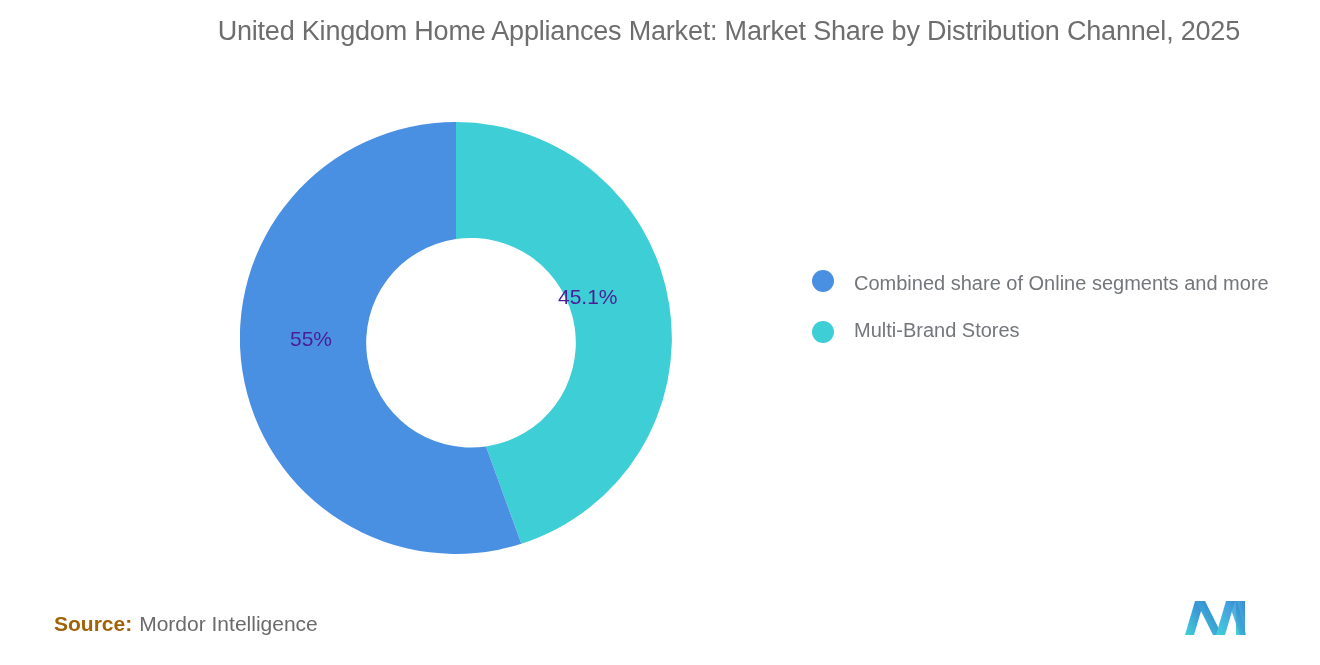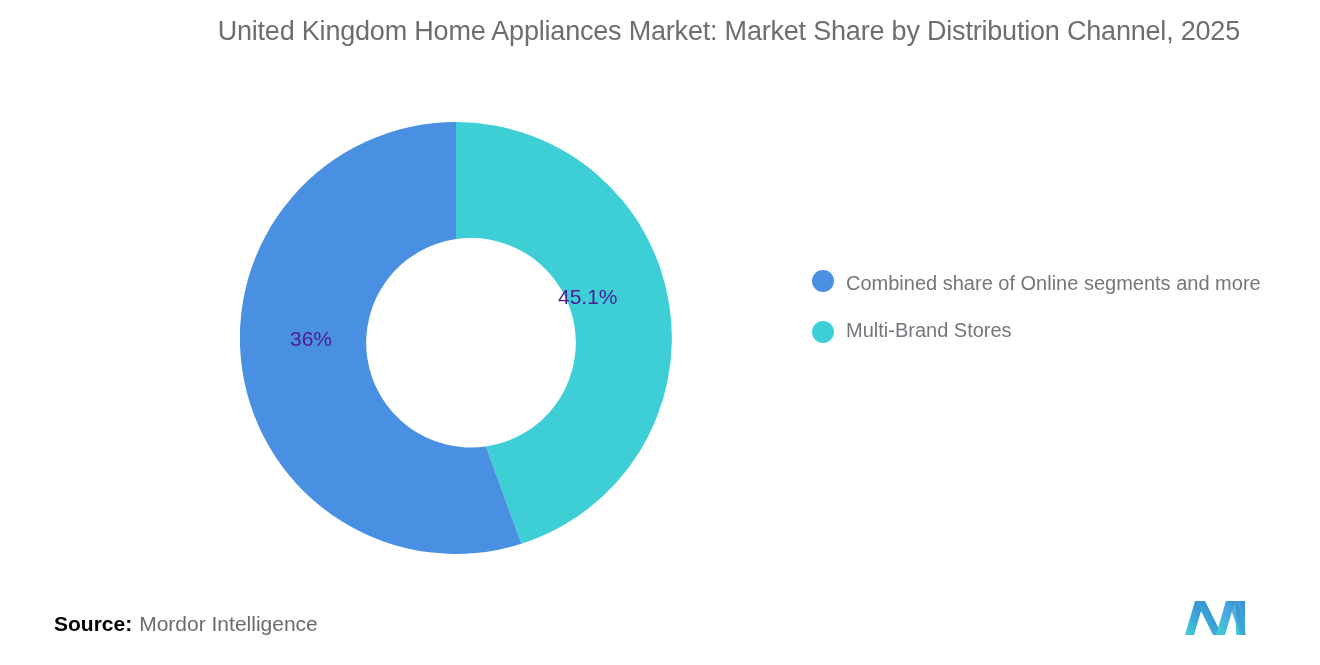--- a/index.html
+++ b/index.html
@@ -65,38 +65,38 @@
   }
   .legend-row:last-child { margin-bottom: 0; align-items: center; }
   .legend-dot {
     width: 22px;
     height: 22px;
     border-radius: 50%;
     flex: 0 0 22px;
     margin-top: 2px;
   }
   .legend-text {
-    margin-left: 12px;
+    margin-left: 20px;
     font-size: 20px;
     line-height: 31px;
     color: #73767a;
     max-width: 418px;
   }
 
   #source-line {
     position: absolute;
     left: 54px;
     top: 612px;
     font-size: 21px;
     color: #5e5e5e;
     white-space: nowrap;
   }
   #source-label {
     font-weight: 700;
-    color: #000000;
+    color: #a16207;
   }
   #source-value {
     font-weight: 400;
     color: #6b6b6b;
     margin-left: 7px;
     text-align: center;
   }
 
   #brand-logo {
     position: absolute;
@@ -121,21 +121,21 @@
              A 99 99 0 0 0 216 117
              Z"></path>
 
     <path fill="#4a90e2" d="M 281.34 421.84
              A 216 216 0 1 1 216 0
              L 216 117
              A 99 99 0 1 0 246.0 324.5
              Z"></path>
   </svg>
 
-  <div class="slice-label" id="label-blue">36%</div>
+  <div class="slice-label" id="label-blue">55%</div>
 
   <div class="slice-label" id="label-teal">45.1%</div>
 </div>
 
 <div id="legend">
   <div class="legend-row">
     <span class="legend-dot" style="background-color: rgb(74, 144, 226);"></span>
     <span class="legend-text">Combined share of Online segments and more</span>
   </div>
   <div class="legend-row">

